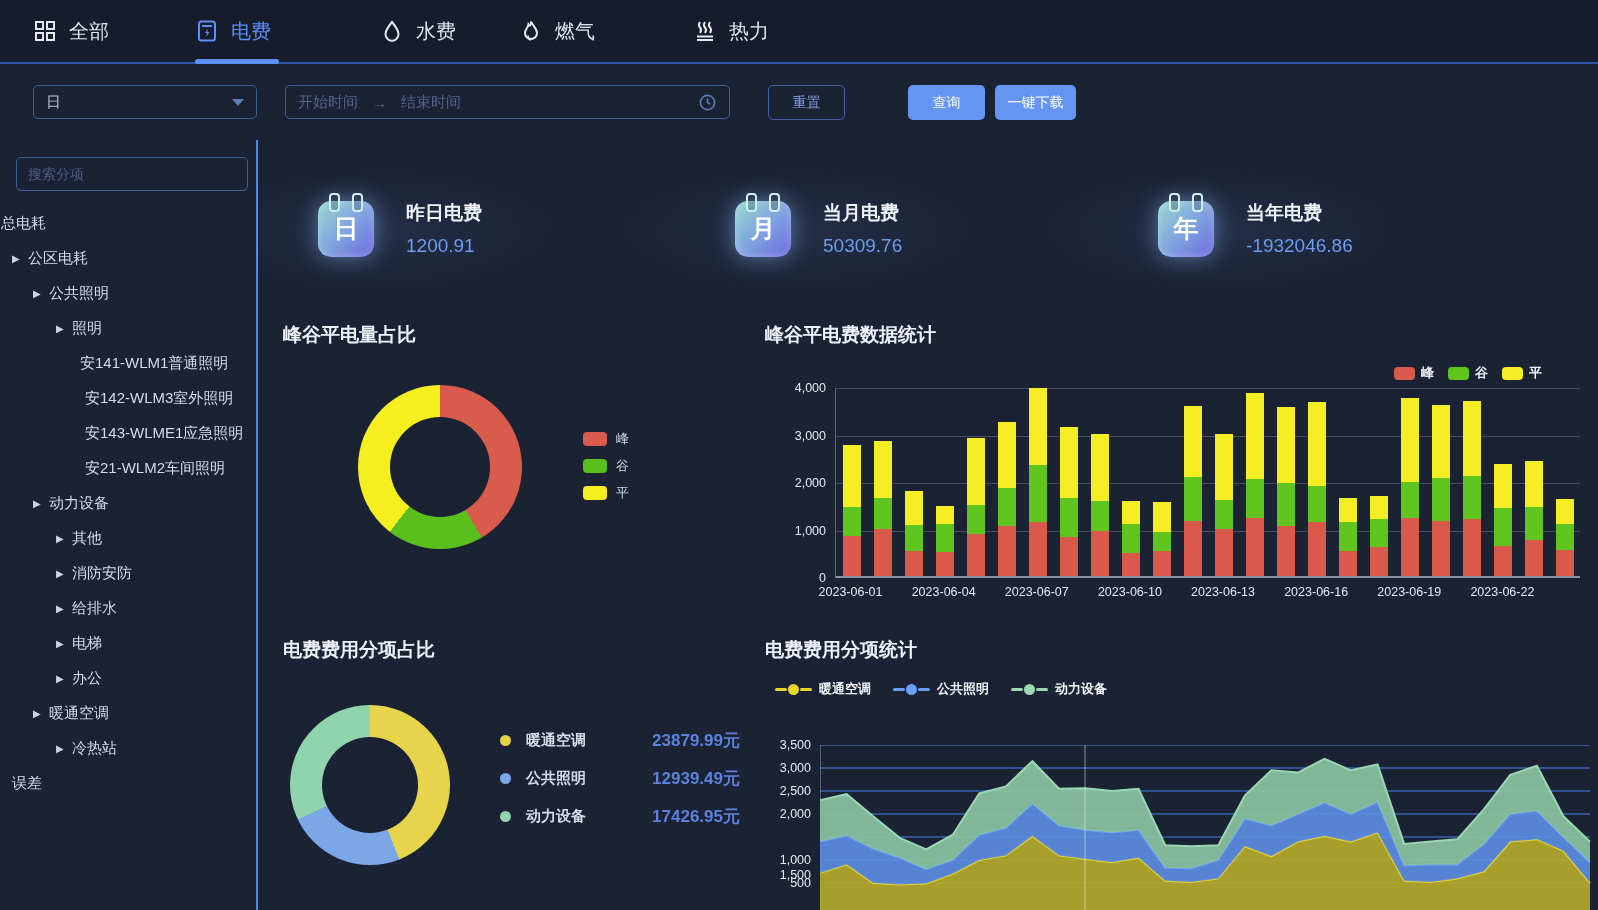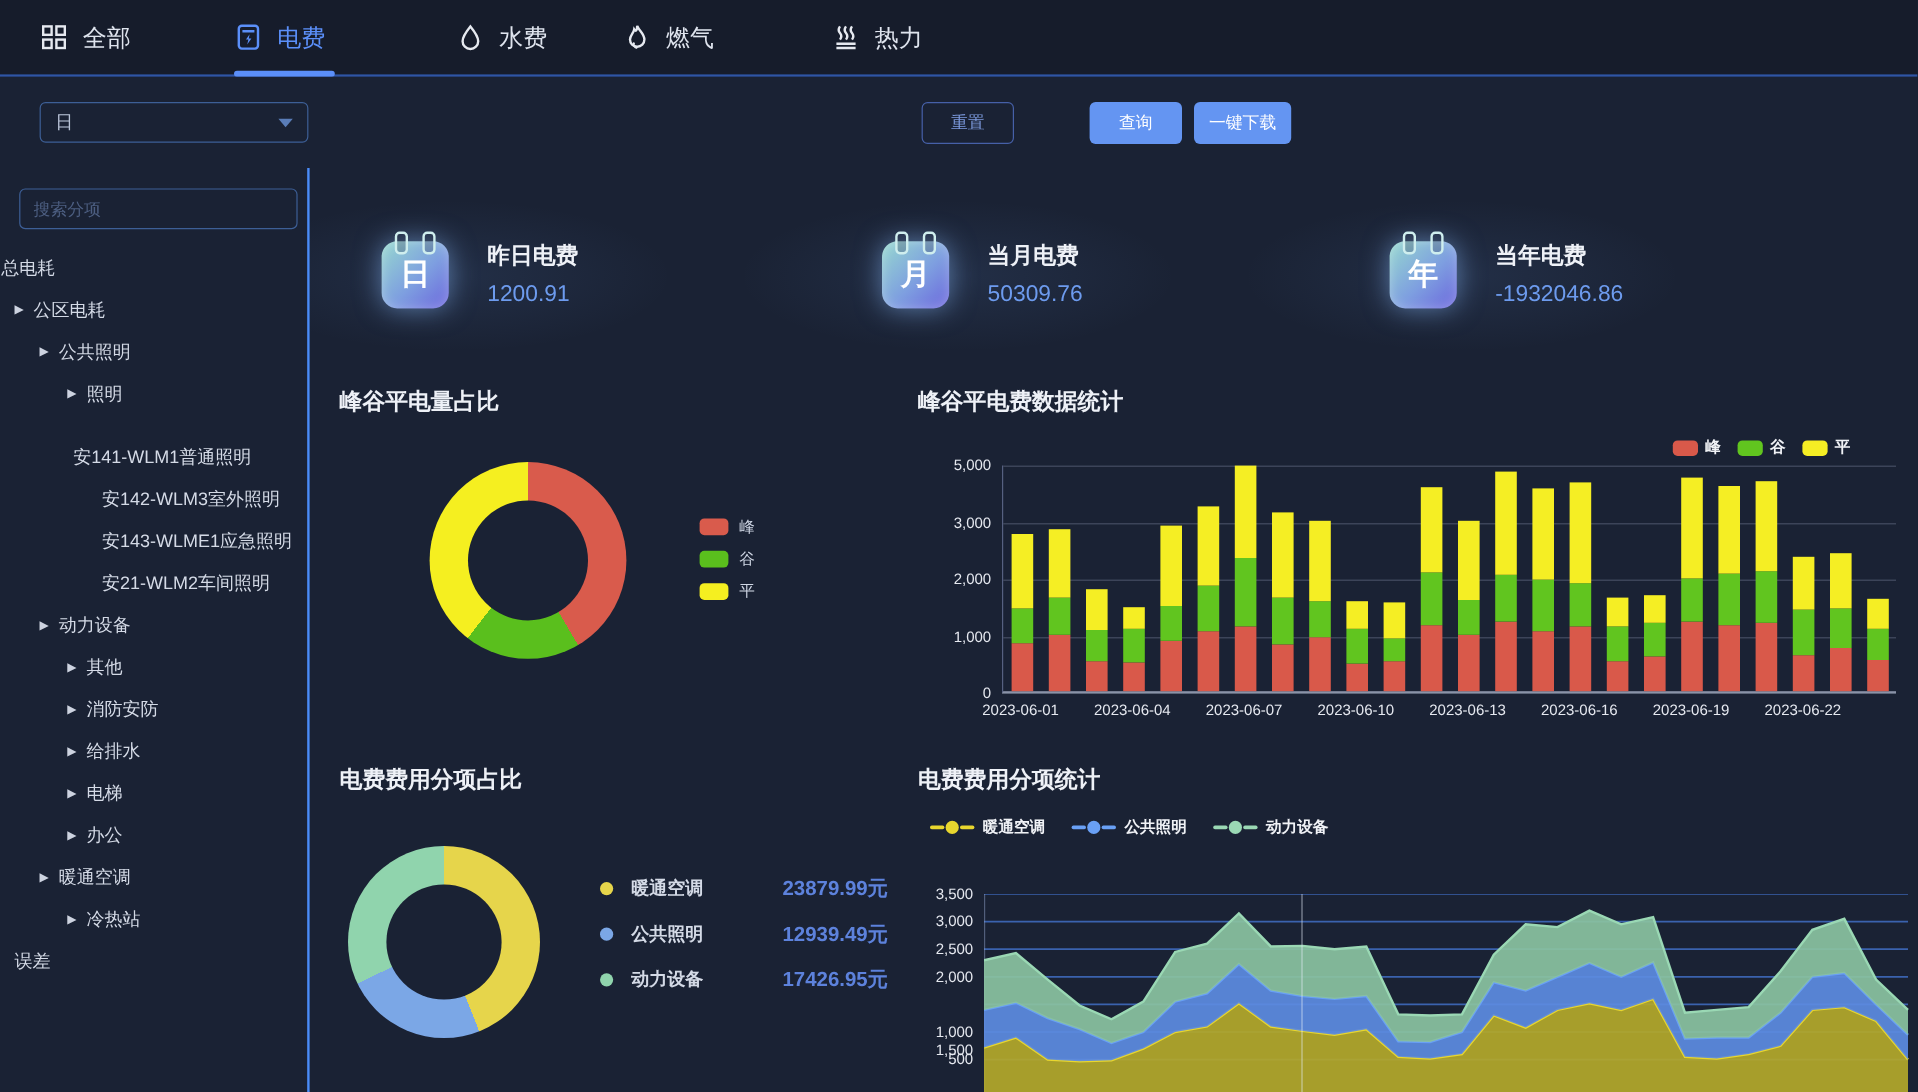--- a/index.html
+++ b/index.html
@@ -166,20 +166,29 @@
     </svg>
     <span>热力</span>
   </div>
 </div>
 
 <div class="filterbar">
   <div class="select-box">
     <span>日</span>
     <span class="select-caret"></span>
   </div>
+  <div class="range-box">
+    <span>开始时间</span>
+    <span>→</span>
+    <span>结束时间</span>
+    <svg class="clock" width="19" height="19" viewBox="0 0 24 24" fill="none" stroke="#5a7db8" stroke-width="2">
+      <circle cx="12" cy="12" r="9"></circle>
+        <path d="M12 7 V12 L15.5 14"></path>
+    </svg>
+  </div>
   <div class="btn btn-reset">重置</div>
   <div class="btn btn-primary btn-query">查询</div>
   <div class="btn btn-primary btn-download">一键下载</div>
 </div>
 
 <div class="sidebar">
   <input class="search-input" type="text" placeholder="搜索分项" style="">
   <div class="tree" id="tree">
       <div class="tree-row" style="padding-left: 12px; margin-left: -11px;">
         <span>总电耗</span>
@@ -189,21 +198,21 @@
         <span>公区电耗</span>
       </div>
       <div class="tree-row" style="padding-left: 33px;">
         <span class="tree-caret">▶</span>
         <span>公共照明</span>
       </div>
       <div class="tree-row" style="padding-left: 56px;">
         <span class="tree-caret">▶</span>
         <span>照明</span>
       </div>
-      <div class="tree-row" style="padding-left: 61px; margin-top: 18px;">
+      <div class="tree-row" style="padding-left: 80px;">
         <span>安141-WLM1普通照明</span>
       </div>
       <div class="tree-row" style="padding-left: 85px;">
         <span>安142-WLM3室外照明</span>
       </div>
       <div class="tree-row" style="padding-left: 85px;">
         <span>安143-WLME1应急照明</span>
       </div>
       <div class="tree-row" style="padding-left: 85px;">
         <span>安21-WLM2车间照明</span>
@@ -305,21 +314,21 @@
       <div class="li">
         <span class="sw" style="background: rgb(245, 238, 36);"></span>
         <span>平</span>
       </div>
     </div>
   <div id="bar-ylabels">
       <div class="bar-ylabel" style="left: 508px; top: 431px;">0</div>
       <div class="bar-ylabel" style="left: 508px; top: 383.5px;">1,000</div>
       <div class="bar-ylabel" style="left: 508px; top: 336px;">2,000</div>
       <div class="bar-ylabel" style="left: 508px; top: 288.5px;">3,000</div>
-      <div class="bar-ylabel" style="left: 508px; top: 241px;">5,000</div>
+      <div class="bar-ylabel" style="left: 508px; top: 241px;">4,000</div>
     </div>
   <div id="bar-plot">
       <div class="gridline" style="top: 142.5px;"></div>
       <div class="gridline" style="top: 95px;"></div>
       <div class="gridline" style="top: 47.5px;"></div>
       <div class="gridline" style="top: 0px;"></div>
       <div class="bar-seg" style="left: 6.52083px; width: 18px; bottom: 0px; height: 40.375px; background: rgb(217, 89, 74);"></div>
       <div class="bar-seg" style="left: 6.52083px; width: 18px; bottom: 40.375px; height: 28.5px; background: rgb(97, 197, 31);"></div>
       <div class="bar-seg" style="left: 6.52083px; width: 18px; bottom: 68.875px; height: 61.75px; background: rgb(245, 238, 36);"></div>
       <div class="bar-seg" style="left: 37.5625px; width: 18px; bottom: 0px; height: 47.5px; background: rgb(217, 89, 74);"></div>

